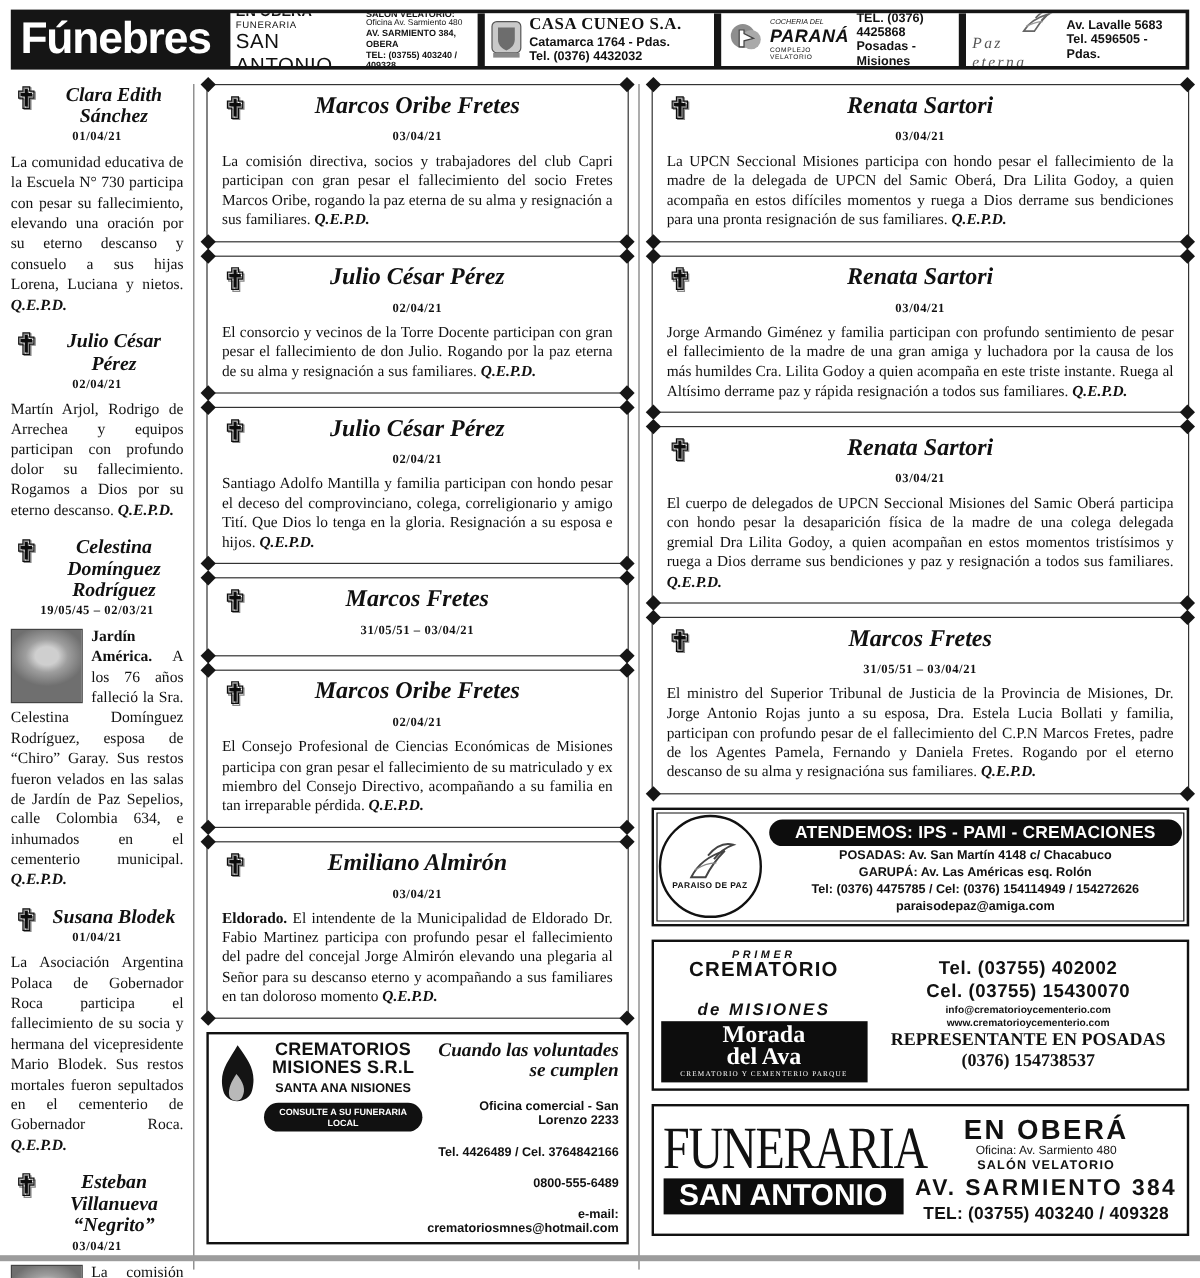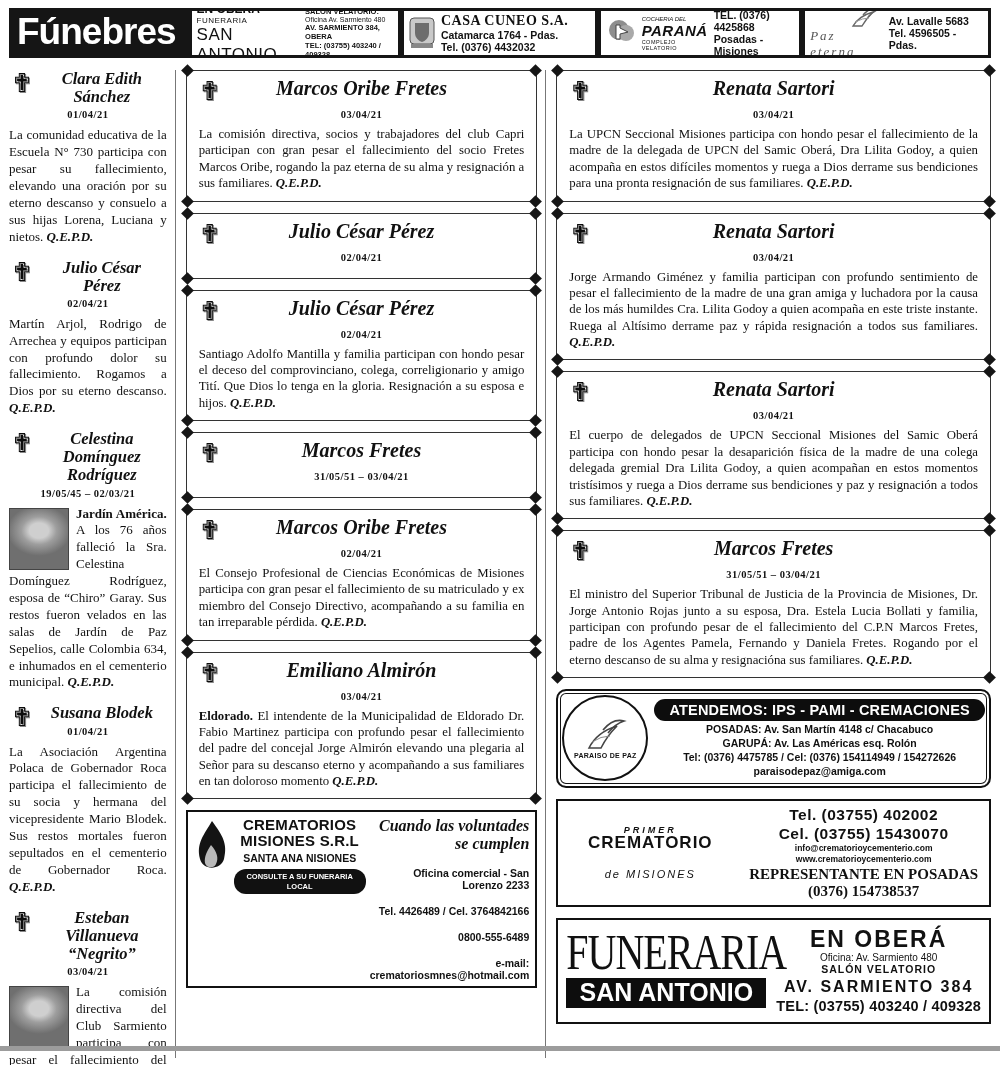--- a/index.html
+++ b/index.html
@@ -74,56 +74,56 @@
   .cr-flame { position:absolute; left:0; top:2px; }
   .cr-t1 { font-weight:bold; font-size:15px; line-height:1.05; letter-spacing:.2px; }
   .cr-t2 { font-weight:bold; font-size:10.5px; margin-top:3px; line-height:1.2; }
   .cr-pill { display:inline-block; background:#111; color:#fff; font-weight:bold; font-size:7.5px;
              border-radius:12px; padding:3px 8px; margin-top:5px; line-height:1.25; }
   .cr-right { flex:1; text-align:right; }
   .cr-tag { font-family:"Liberation Serif",serif; font-style:italic; font-weight:bold; font-size:16px; line-height:1.1; }
   .cr-line { font-weight:bold; font-size:10.5px; margin-top:14px; }
 
   
-  .ad-para { border-radius:10px; padding:4px 4px 5px; box-shadow:0 0 0 2px #fff inset, 0 0 0 3px #111 inset; position:relative; }
+  .ad-para { border-radius:0; padding:4px 4px 5px; box-shadow:0 0 0 2px #fff inset, 0 0 0 3px #111 inset; position:relative; }
   .pp-flex { display:flex; gap:6px; align-items:center; }
   .pp-logo { width:86px; height:86px; border:2px solid #111; border-radius:50%; flex:0 0 auto;
              display:flex; flex-direction:column; align-items:center; justify-content:center; background:#fff; }
   .pp-label { font-size:7px; font-weight:bold; letter-spacing:.3px; }
   .pp-right { flex:1; text-align:center; }
   .pp-head { background:#0d0d0d; color:#fff; font-weight:bold; font-size:14.5px; border-radius:12px;
              padding:3px 6px; letter-spacing:.2px; white-space:nowrap; }
   .pp-line { font-weight:bold; font-size:10.5px; margin-top:2px; }
 
   
   .ad-morada { display:flex; gap:8px; padding:5px 6px; align-items:center; }
   .mo-left { width:172px; text-align:center; }
   .mo-t1 { font-style:italic; font-size:9px; letter-spacing:3px; font-weight:bold; }
   .mo-t2 { font-weight:bold; font-size:17px; letter-spacing:1px; line-height:.95; }
-  .mo-t3 { font-style:italic; font-size:11px; letter-spacing:2px; font-weight:normal;margin-top:17px; }
+  .mo-t3 { font-style:italic; font-size:14px; letter-spacing:2px; font-weight:bold;margin-top:17px; }
   .mo-box { background:#0d0d0d; color:#fff; margin-top:2px; padding:2px 2px 3px; }
   .mo-b1 { font-family:"Liberation Serif",serif; font-weight:bold; font-size:20px; line-height:.95; }
   .mo-b2 { font-size:6px; letter-spacing:1px; margin-top:2px; font-family:"Liberation Serif",serif; }
   .mo-right { flex:1; text-align:center; }
   .mo-tel { font-weight:bold; font-size:15.5px; letter-spacing:.5px; line-height:1.2; }
   .mo-sm { font-weight:bold; font-size:8.5px; line-height:1.25; }
   .mo-rep { font-family:"Liberation Serif",serif; font-weight:bold; font-size:15px; margin-top:1px; }
 
   
   .ad-sanant { display:flex; gap:10px; padding:8px 8px; align-items:center; }
   .sa-left { width:200px; text-align:center; }
   .sa-t1 { font-family:"Liberation Serif",serif; font-size:40px; letter-spacing:-1px; line-height:.95;
            font-weight:normal; transform:scaleY(1.25); }
   .sa-t2 { background:#0d0d0d; color:#fff; font-weight:bold; font-size:25px; letter-spacing:0;
            padding:2px 4px 3px; margin-top:6px; line-height:1; white-space:nowrap; }
   .sa-right { flex:1; text-align:center; }
   .sa-r1 { font-weight:bold; font-size:23px; letter-spacing:2px; line-height:1; }
   .sa-r2 { font-size:10px; margin-top:1px; }
   .sa-r3 { font-weight:bold; font-size:10.5px; letter-spacing:1px; }
-  .sa-r4 { font-weight:bold; font-size:16px; letter-spacing:2px; margin-top:3px; white-space:nowrap; }
+  .sa-r4 { font-weight:bold; font-size:19px; letter-spacing:2px; margin-top:3px; white-space:nowrap; }
   .sa-r5 { font-weight:bold; font-size:14.5px; letter-spacing:.2px; margin-top:2px; white-space:nowrap; }
 
   svg { display:block; }
 </style>
 </head>
 <body>
 
 <div class="page">
 
   <header class="masthead">
@@ -270,20 +270,21 @@
           <i class="corn bl"></i>
           <i class="corn br"></i>
         </article>
 
       <article class="obit-box">
         <div class="ob-head">
           <span class="cross">✟</span>
           <h2 class="ob-name">Julio César Pérez</h2>
         </div>
         <div class="ob-date">02/04/21</div>
+        <p class="ob-body"><span>El consorcio y vecinos de la Torre Docente participan con gran pesar el fallecimiento de don Julio. Rogando por la paz eterna de su alma y resignación a sus familiares. </span><span class="qepd">Q.E.P.D.</span></p>
       <i class="corn tl"></i>
           <i class="corn tr"></i>
           <i class="corn bl"></i>
           <i class="corn br"></i>
         </article>
 
       <article class="obit-box">
         <div class="ob-head">
           <span class="cross">✟</span>
           <h2 class="ob-name">Julio César Pérez</h2>
@@ -431,20 +432,25 @@
             <div class="pp-line">paraisodepaz@amiga.com</div>
           </div>
         </div>
       </div>
 
       <div class="ad ad-morada">
         <div class="mo-left">
           <div class="mo-t1">PRIMER</div>
           <div class="mo-t2">CREMATORIO</div>
           <div class="mo-t3">de MISIONES</div>
+          <div class="mo-box">
+            <div class="mo-b1">Morada</div>
+            <div class="mo-b1">del Ava</div>
+            <div class="mo-b2">CREMATORIO Y CEMENTERIO PARQUE</div>
+          </div>
         </div>
         <div class="mo-right">
           <div class="mo-tel">Tel. (03755) 402002</div>
           <div class="mo-tel">Cel. (03755) 15430070</div>
           <div class="mo-sm">info@crematorioycementerio.com</div>
           <div class="mo-sm">www.crematorioycementerio.com</div>
           <div class="mo-rep">REPRESENTANTE EN POSADAS (0376) 154738537</div>
         </div>
       </div>
 

